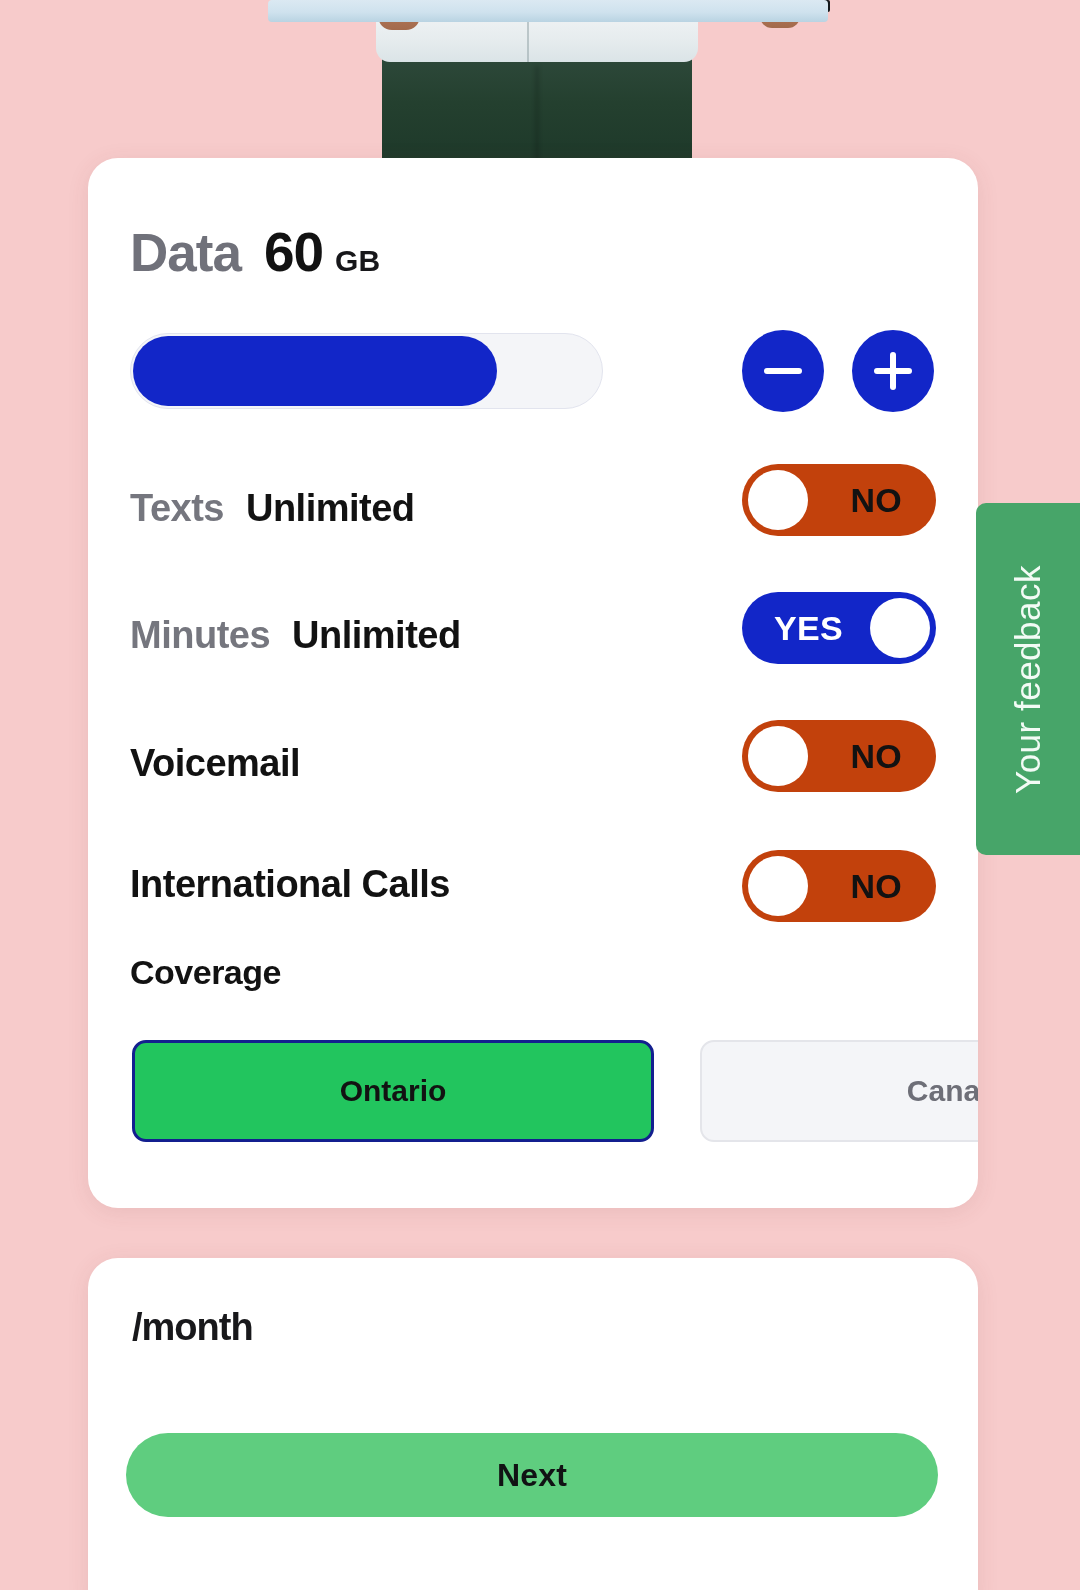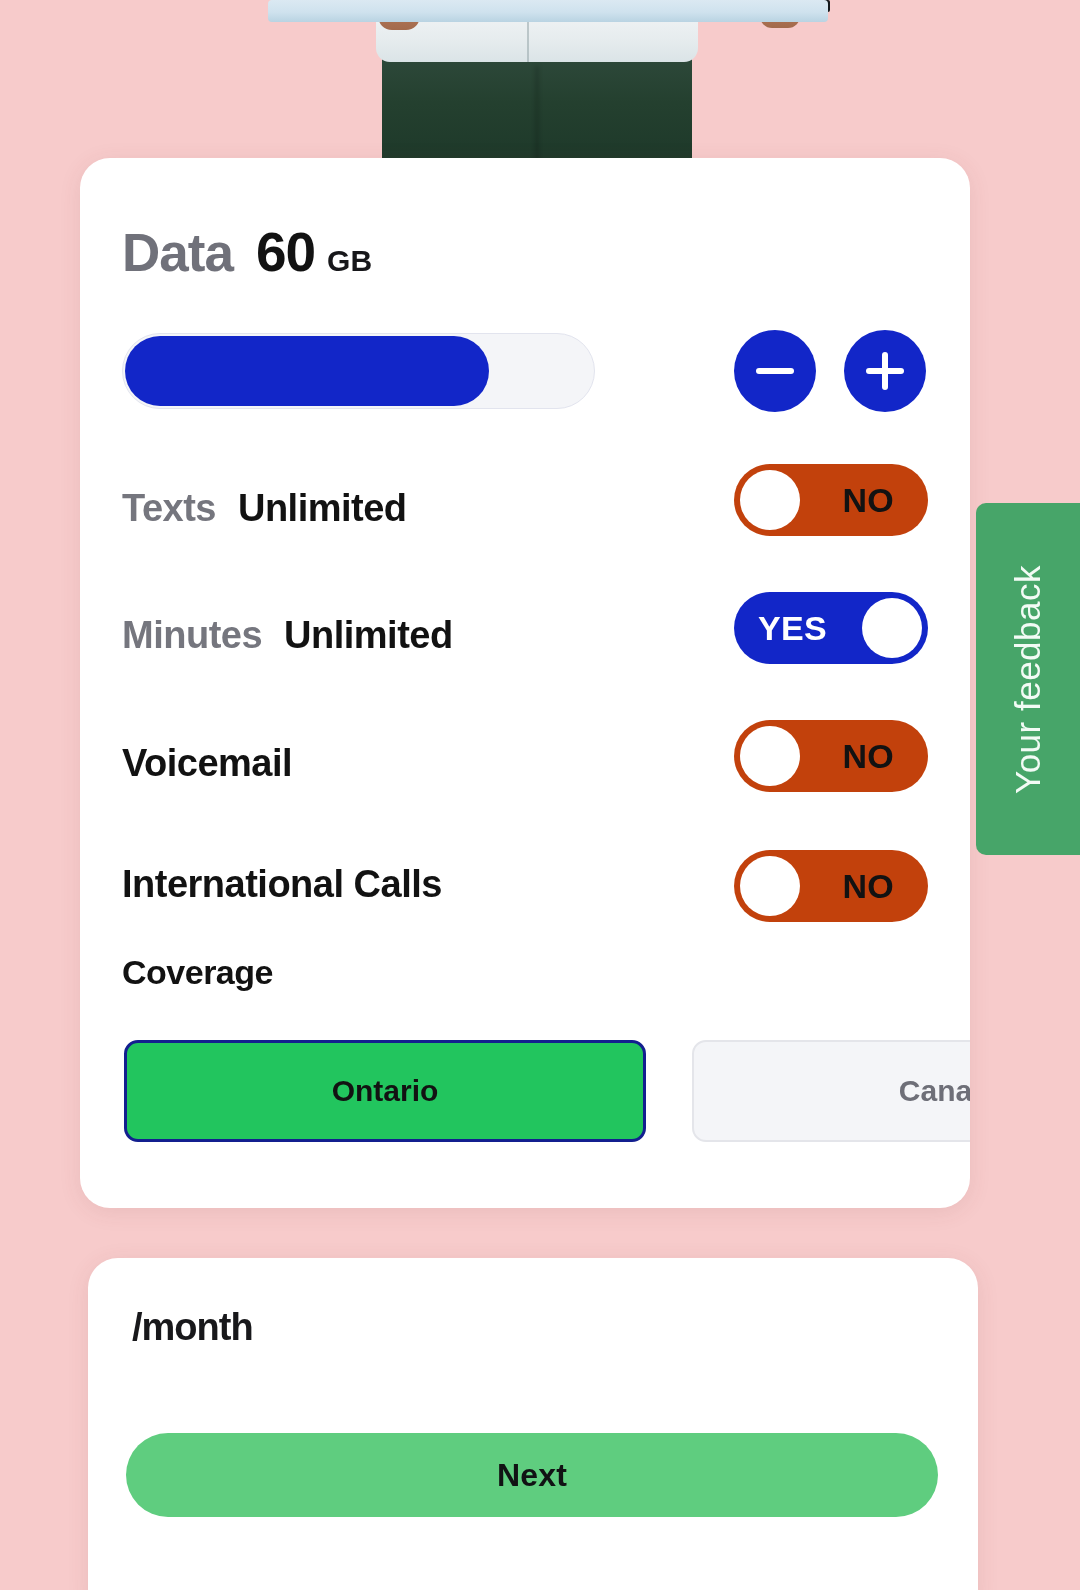--- a/index.html
+++ b/index.html
@@ -86,21 +86,21 @@
 
   
   .card {
     position: absolute;
     background: #ffffff;
     border-radius: 30px;
     box-shadow: 0 4px 22px rgba(120,60,60,0.10);
     overflow: hidden;
   }
   #options-card {
-    left: 80px; top: 158px;
+    left: 88px; top: 158px;
     width: 890px; height: 1050px;
   }
   #price-card {
     left: 88px; top: 1258px;
     width: 890px; height: 360px;
   }
 
   
   #data-header {
     position: absolute;
@@ -232,21 +232,21 @@
     top: 6px;
   }
   .toggle.off .knob { left: 6px; }
   .toggle.on  .knob { right: 6px; left: auto; }
   .toggle .tog-text {
     font-size: 34px;
     font-weight: 800;
     letter-spacing: 0.3px;
   }
   .toggle.off .tog-text { color: #121212; margin-right: 34px; }
-  .toggle.on  .tog-text { color: #ffffff; margin-left: 24px; }
+  .toggle.on  .tog-text { color: #ffffff; margin-left: 32px; }
 
   #toggle-texts     { top: 306px; }
   #toggle-minutes   { top: 434px; }
   #toggle-voicemail { top: 562px; }
   #toggle-intl      { top: 692px; }
 
   
   #coverage-label {
     position: absolute;
     left: 42px; top: 795px;

